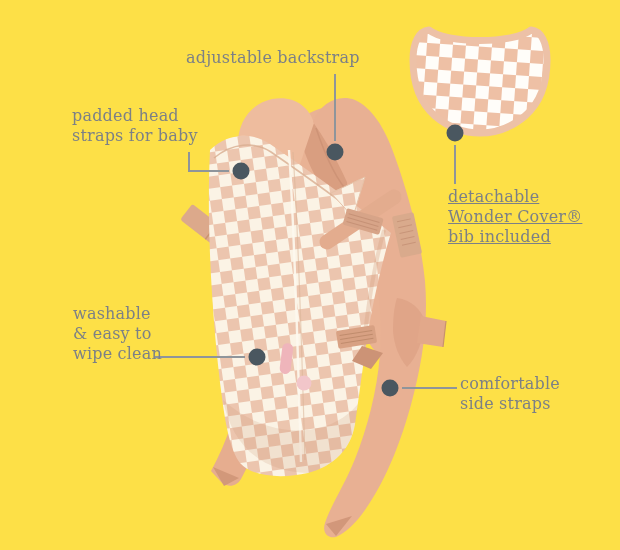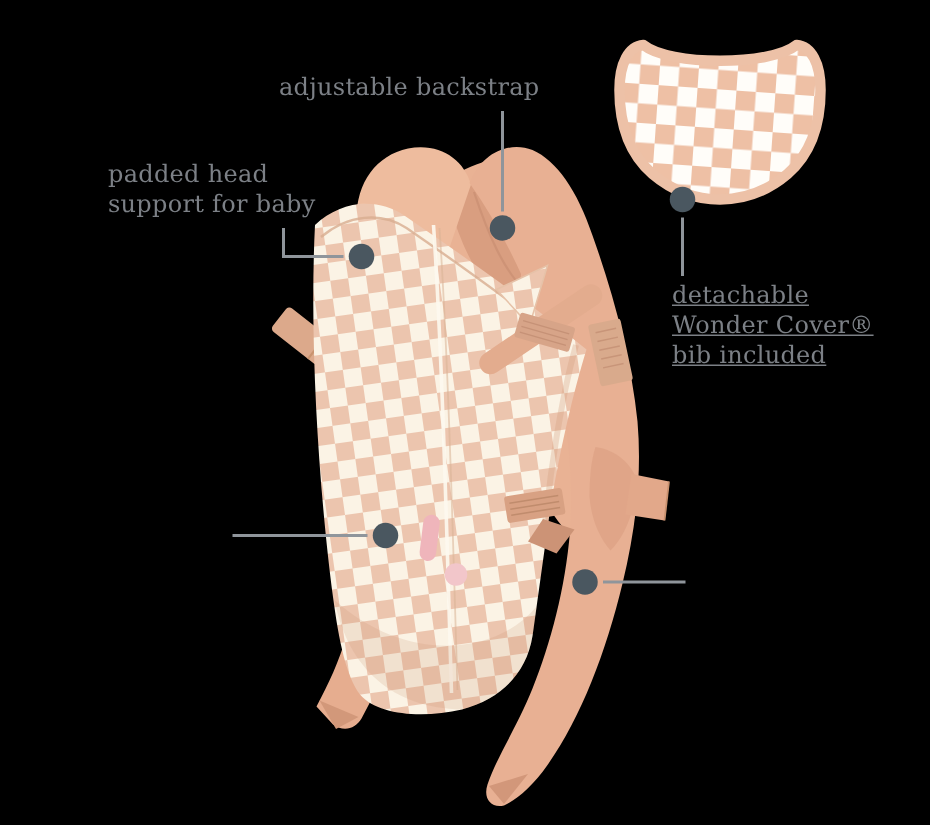--- a/index.html
+++ b/index.html
@@ -1,20 +1,20 @@
 <!DOCTYPE html>
 <html><head>
 <meta charset="utf-8">
 <style>
   html, body { margin: 0; padding: 0; background: #ffffff; }
   .stage {
     position: relative;
     width: 620px;
     height: 550px;
-    background: #000000;
+    background: #fde047;
     overflow: hidden;
     font-family: "DejaVu Serif", serif;
   }
   .stage svg { position: absolute; left: 0; top: 0; }
   .callout-label {
     position: absolute;
     font-size: 16px;
     line-height: 20px;
     letter-spacing: 0.2px;
     color: #7c8086;
@@ -111,20 +111,25 @@
       <circle cx="241" cy="171" r="8.5"></circle>
       <circle cx="257" cy="357" r="8.5"></circle>
       <circle cx="390" cy="388" r="8.5"></circle>
       <circle cx="455" cy="133" r="8.5"></circle>
     </g>
   </svg>
 
   <div class="callout-label" id="lbl-backstrap">adjustable backstrap</div>
 
   <div class="callout-label" id="lbl-headsupport">padded head
-support for baby</div>
+straps for baby</div>
 
+  <div class="callout-label" id="lbl-washable">washable
+&amp; easy to
+wipe clean</div>
 
   <div class="callout-label" id="lbl-bib">detachable
 Wonder Cover®
 bib included</div>
 
+  <div class="callout-label" id="lbl-sidestraps">comfortable
+side straps</div>
 </div>
 
 </body></html>

